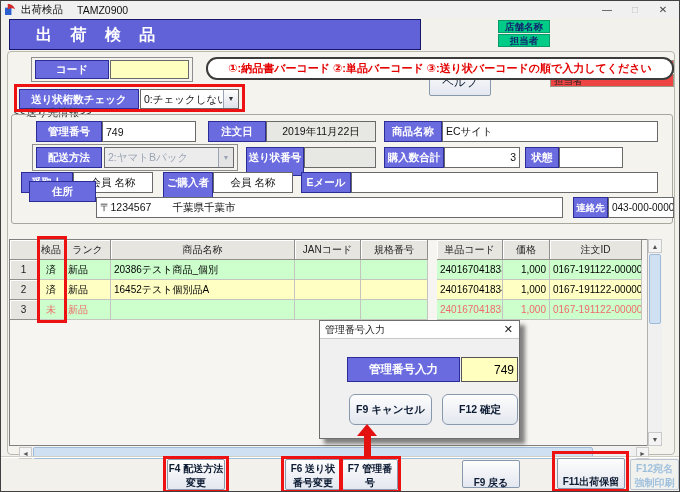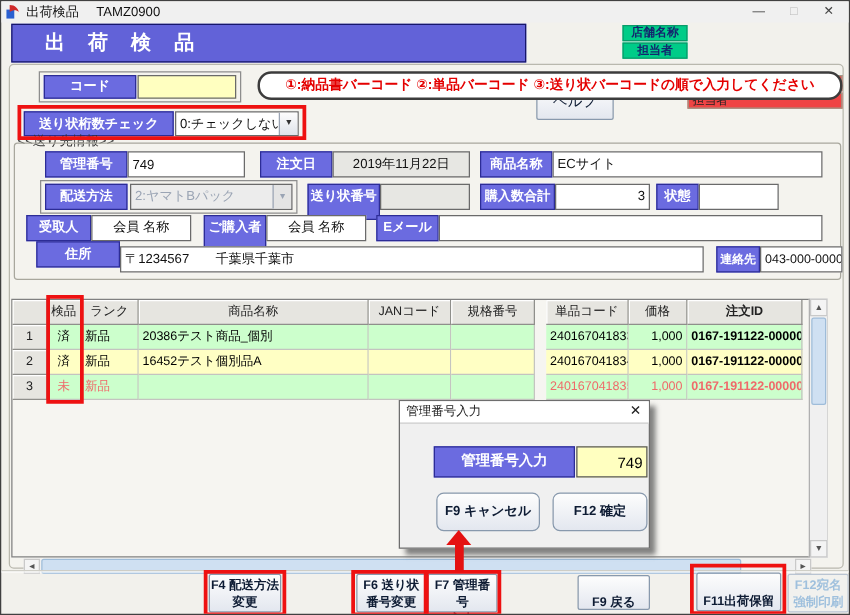--- a/index.html
+++ b/index.html
@@ -43,21 +43,21 @@
 
   .section-title { position:absolute; left:13px; top:105px; font-size:10.5px; color:#333; }
   .groupbox { position:absolute; left:10px; top:113px; width:662px; height:110px; border:1px solid #a8a79d; border-radius:3px; }
 
   
   .grid { position:absolute; left:8px; top:238px; width:653px; height:207px; border:1px solid #808080; background:#f6f5f1; }
   .grow { display:flex; height:20px; }
   .gcell { border-right:1px solid #c4c4c0; border-bottom:1px solid #c4c4c0; font-size:10px; line-height:19px; padding:0 3px; overflow:hidden; white-space:nowrap; }
   .ghead .gcell, .gnum { background:#e6e5e0; border-right:1px solid #8f8f8b; border-bottom:1px solid #8f8f8b; box-shadow:inset 1px 1px 0 #fff; text-align:center; color:#222; }
   .c-num{width:28px;} .c-ken{width:27px; text-align:center;} .c-rank{width:46px;} .c-name{width:184px;}
-  .c-jan{width:66px;} .c-kik{width:67px;} .c-tan{width:66px; text-align:center;margin-left:9px;} .c-pri{width:47px; text-align:right;} .c-oid{width:92px;font-weight:bold;}
+  .c-jan{width:66px;} .c-kik{width:67px;} .c-tan{width:66px; text-align:center;margin-left:9px;} .c-pri{width:47px; text-align:right;} .c-oid{width:92px;}
   .row-green .gcell { background:#ccffcc; } .row-yellow .gcell { background:#ffffc4; }
   .row-green .gnum, .row-yellow .gnum { background:#e6e5e0; }
   .row-pending .gcell { color:#ef6a6a; }
 
   
   .vscroll { position:absolute; left:646px; top:238px; width:15px; height:207px; background:#f0f0f0; border-left:1px solid #b0b0b0; font-size:7px; color:#555; }
   .vscroll .arr { height:14px; text-align:center; line-height:14px; background:#f4f4f4; border:1px solid #c9c9c9; }
   .vscroll .arr.bottom { position:absolute; bottom:0; left:0; right:0; }
   .vscroll .thumb { position:absolute; top:15px; left:1px; right:1px; height:70px; background:#cfe0f2; border:1px solid #9ebcd9; border-radius:2px; }
   .hscroll { position:absolute; left:18px; top:446px; width:630px; height:12px; background:#f0f0f0; font-size:7px; color:#555; }
@@ -149,21 +149,21 @@
   <div class="blbl" style="left:524px; top:146px; width:34px; height:21px; line-height:19px;">状態</div>
   <div class="fld" style="left:558px; top:146px; width:64px; height:21px;"></div>
 
   <div class="blbl" style="left:20px; top:171px; width:52px; height:21px; line-height:19px;">受取人</div>
   <div class="fld center" style="left:72px; top:171px; width:80px; height:21px; line-height:19px;">会員  名称</div>
   <div class="blbl" style="left:162px; top:171px; width:50px; height:32px; line-height:19px;">ご購入者</div>
   <div class="fld center" style="left:212px; top:171px; width:80px; height:21px; line-height:19px;">会員  名称</div>
   <div class="blbl" style="left:300px; top:171px; width:50px; height:21px; line-height:19px;">Eメール</div>
   <div class="fld" style="left:350px; top:171px; width:307px; height:21px;"></div>
 
-  <div class="blbl" style="left:28px; top:192px; width:67px; height:21px; line-height:19px;">住所</div>
+  <div class="blbl" style="left:28px; top:180px; width:67px; height:21px; line-height:19px;">住所</div>
   <div class="fld" style="left:95px; top:196px; width:467px; height:21px; line-height:19px;">〒1234567　　千葉県千葉市</div>
   <div class="blbl" style="left:572px; top:196px; width:35px; height:21px; line-height:19px; font-size:9.5px;">連絡先</div>
   <div class="fld center" style="left:607px; top:196px; width:66px; height:21px; line-height:19px; font-size:10px;">043-000-0000</div>
 
   <div class="grid">
     <div class="grow ghead">
       <div class="gcell c-num"></div>
       <div class="gcell c-ken">検品</div>
       <div class="gcell c-rank" style="text-align:center;">ランク</div>
       <div class="gcell c-name" style="text-align:center;">商品名称</div>

